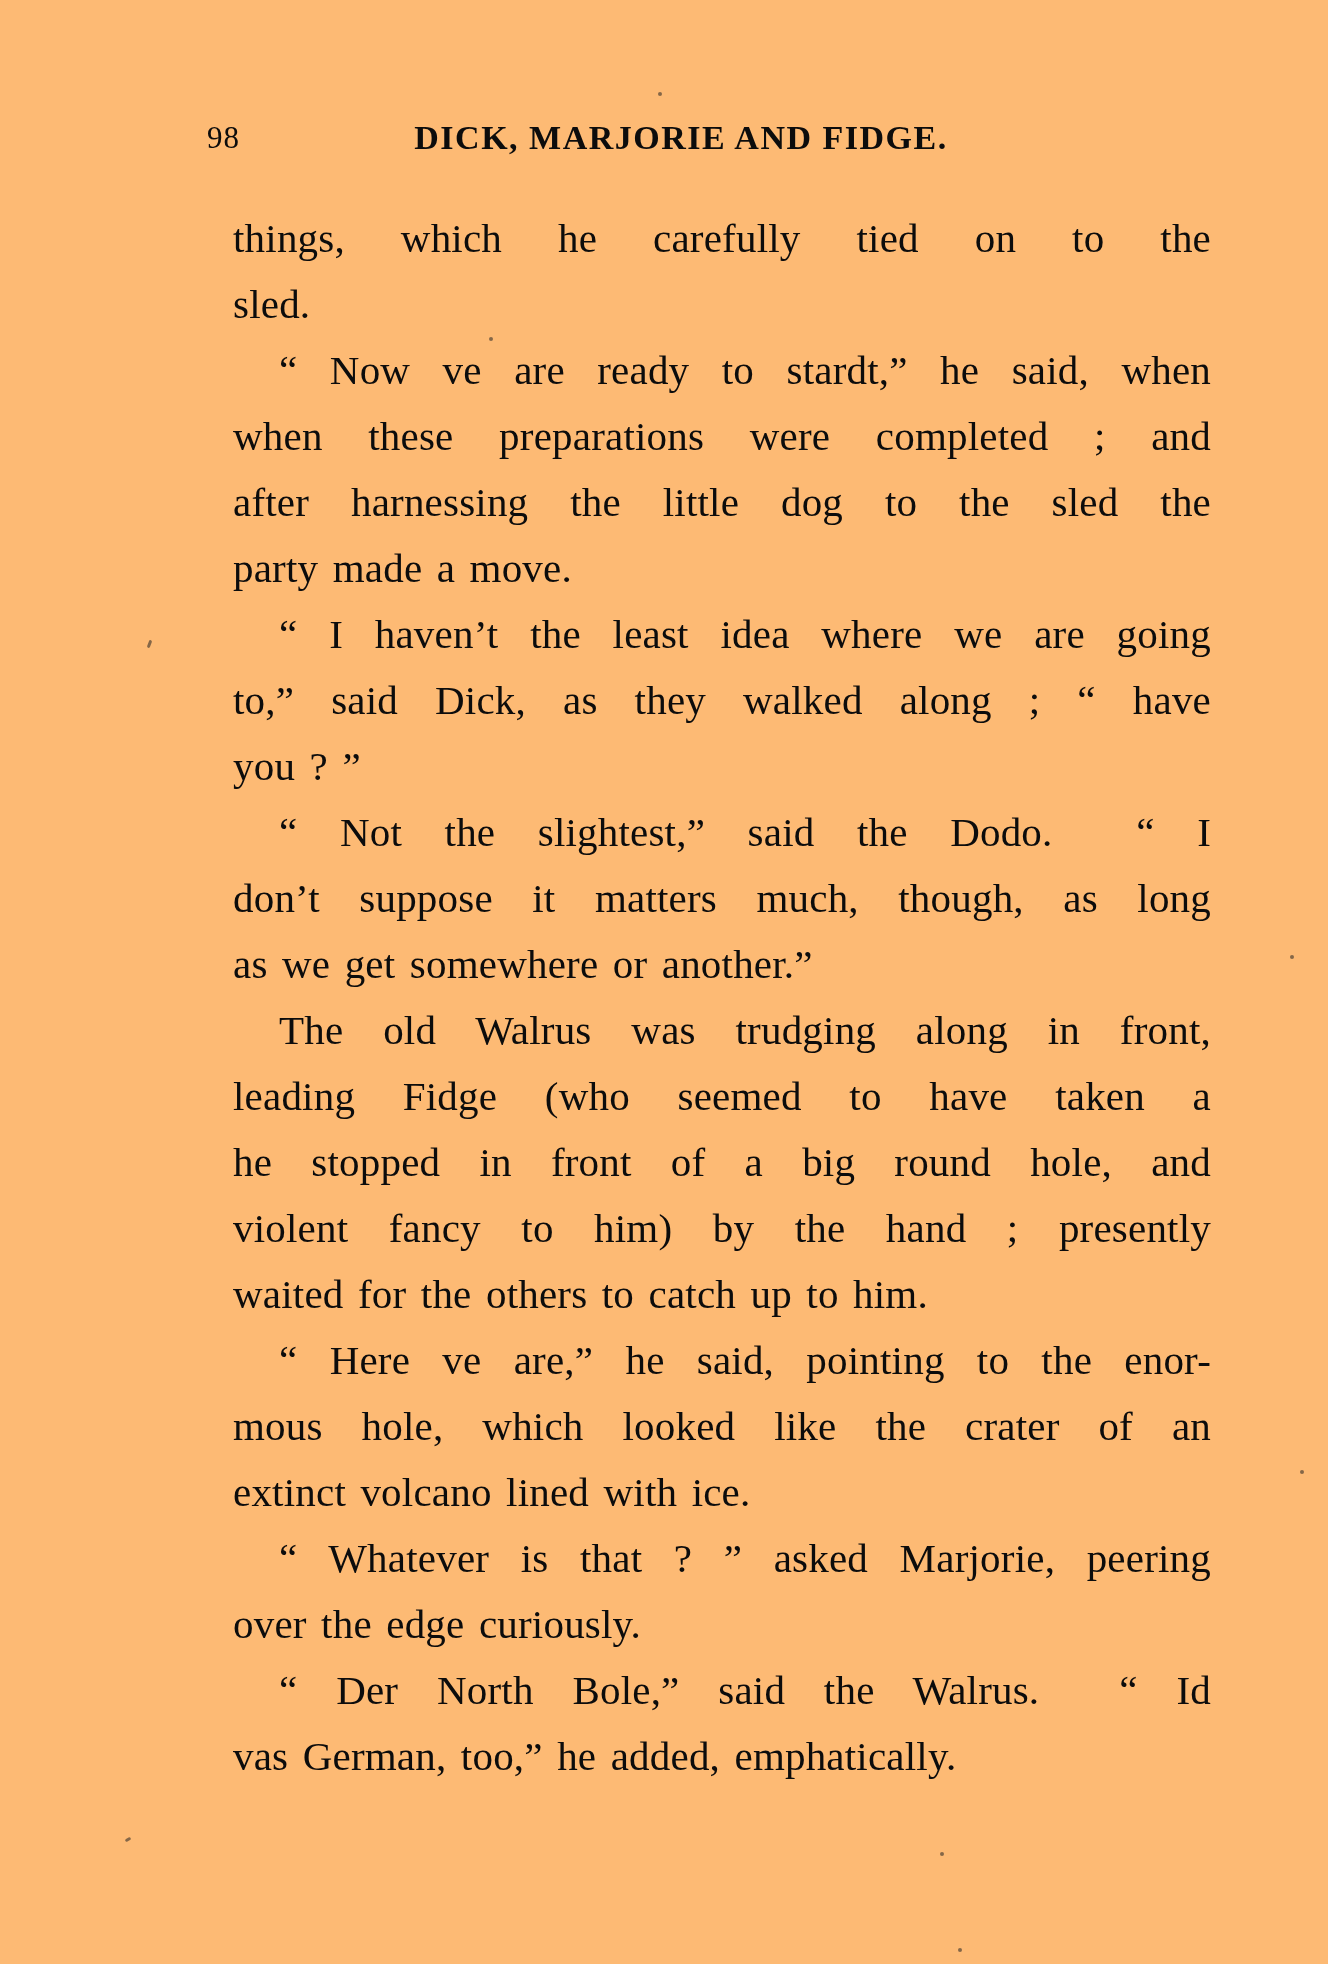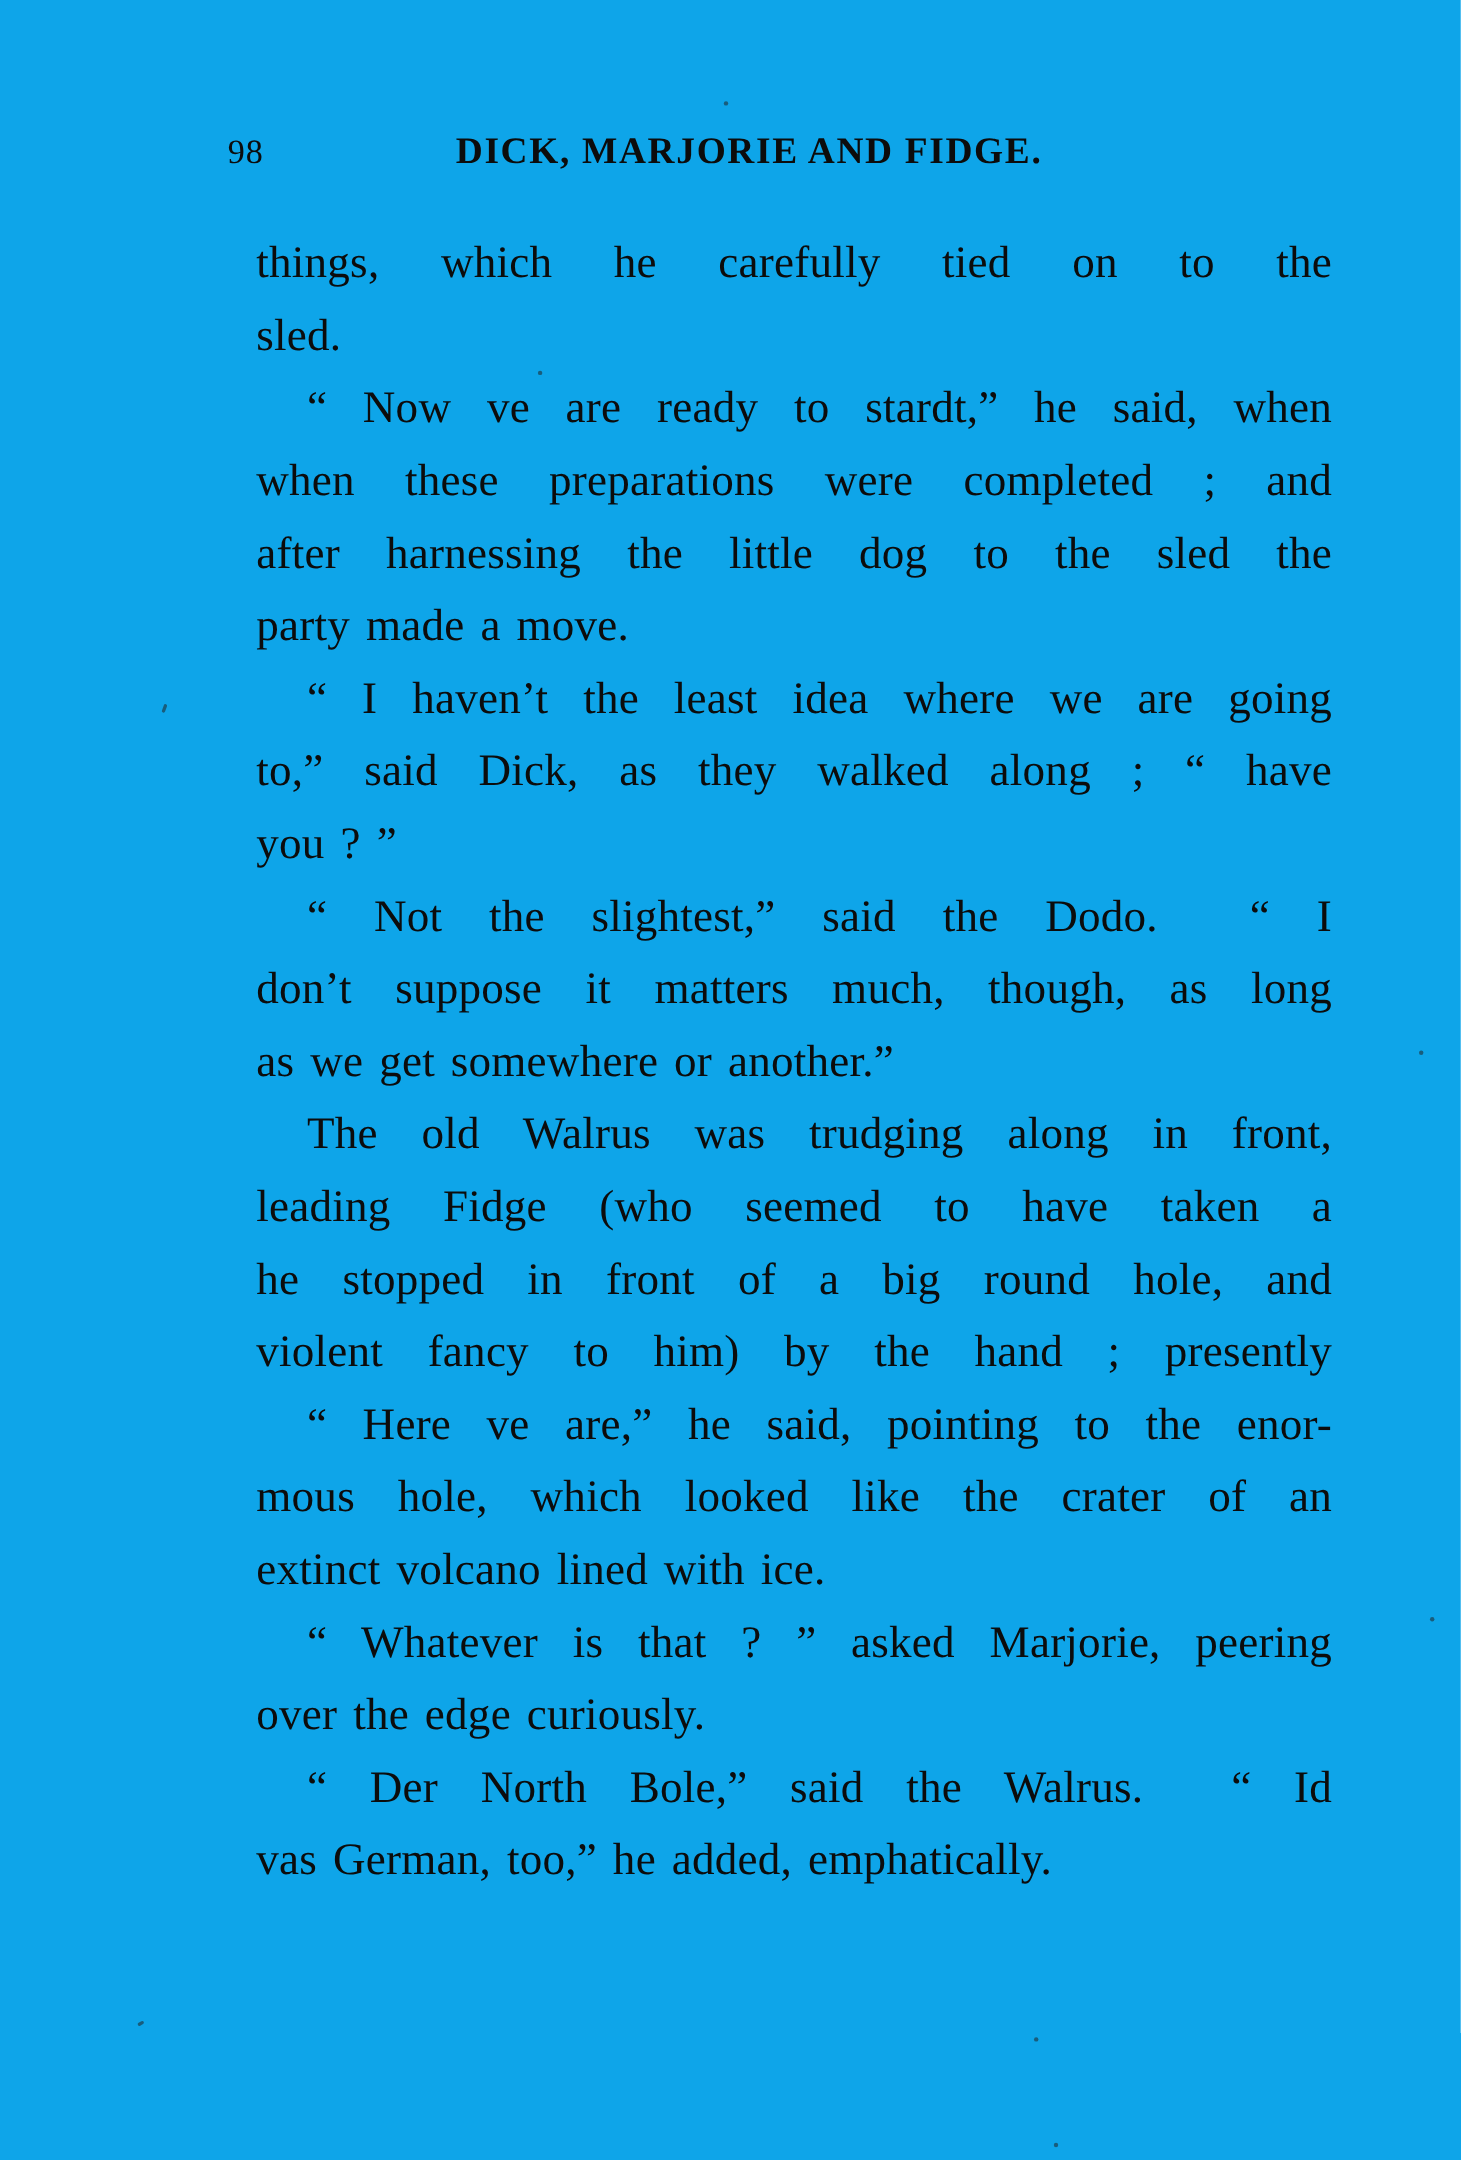--- a/index.html
+++ b/index.html
@@ -10,21 +10,21 @@
     width: 1328px;
     height: 1964px;
     background: #ffffff;
     position: relative;
     overflow: hidden;
     font-family: "Liberation Serif", "DejaVu Serif", serif;
   }
   .page {
     position: absolute;
     inset: 0;
-    background: #0ea5e9;
+    background: #fdba74;
   }
   .header {
     position: absolute;
     top: 116px;
     left: 205px;
     width: 1006px;
     height: 44px;
   }
   .pagenum {
     position: absolute;
@@ -100,20 +100,21 @@
       <div class="line j ind">“ I haven’t the least idea where we are going</div>
       <div class="line j">to,” said Dick, as they walked along ; “ have</div>
       <div class="line">you ? ”</div>
       <div class="line j ind">“ Not the slightest,” said the Dodo.  “ I</div>
       <div class="line j">don’t suppose it matters much, though, as long</div>
       <div class="line">as we get somewhere or another.”</div>
       <div class="line j ind">The old Walrus was trudging along in front,</div>
       <div class="line j">leading Fidge (who seemed to have taken a</div>
       <div class="line j">he stopped in front of a big round hole, and</div>
       <div class="line j">violent fancy to him) by the hand ; presently</div>
+      <div class="line">waited for the others to catch up to him.</div>
       <div class="line j ind">“ Here ve are,” he said, pointing to the enor-</div>
       <div class="line j">mous hole, which looked like the crater of an</div>
       <div class="line">extinct volcano lined with ice.</div>
       <div class="line j ind">“ Whatever is that ? ” asked Marjorie, peering</div>
       <div class="line">over the edge curiously.</div>
       <div class="line j ind">“ Der North Bole,” said the Walrus.  “ Id</div>
       <div class="line">vas German, too,” he added, emphatically.</div>
     </div>
 
   <div class="speck" style="left:658px; top:92px;  width:4px; height:4px;"></div>

